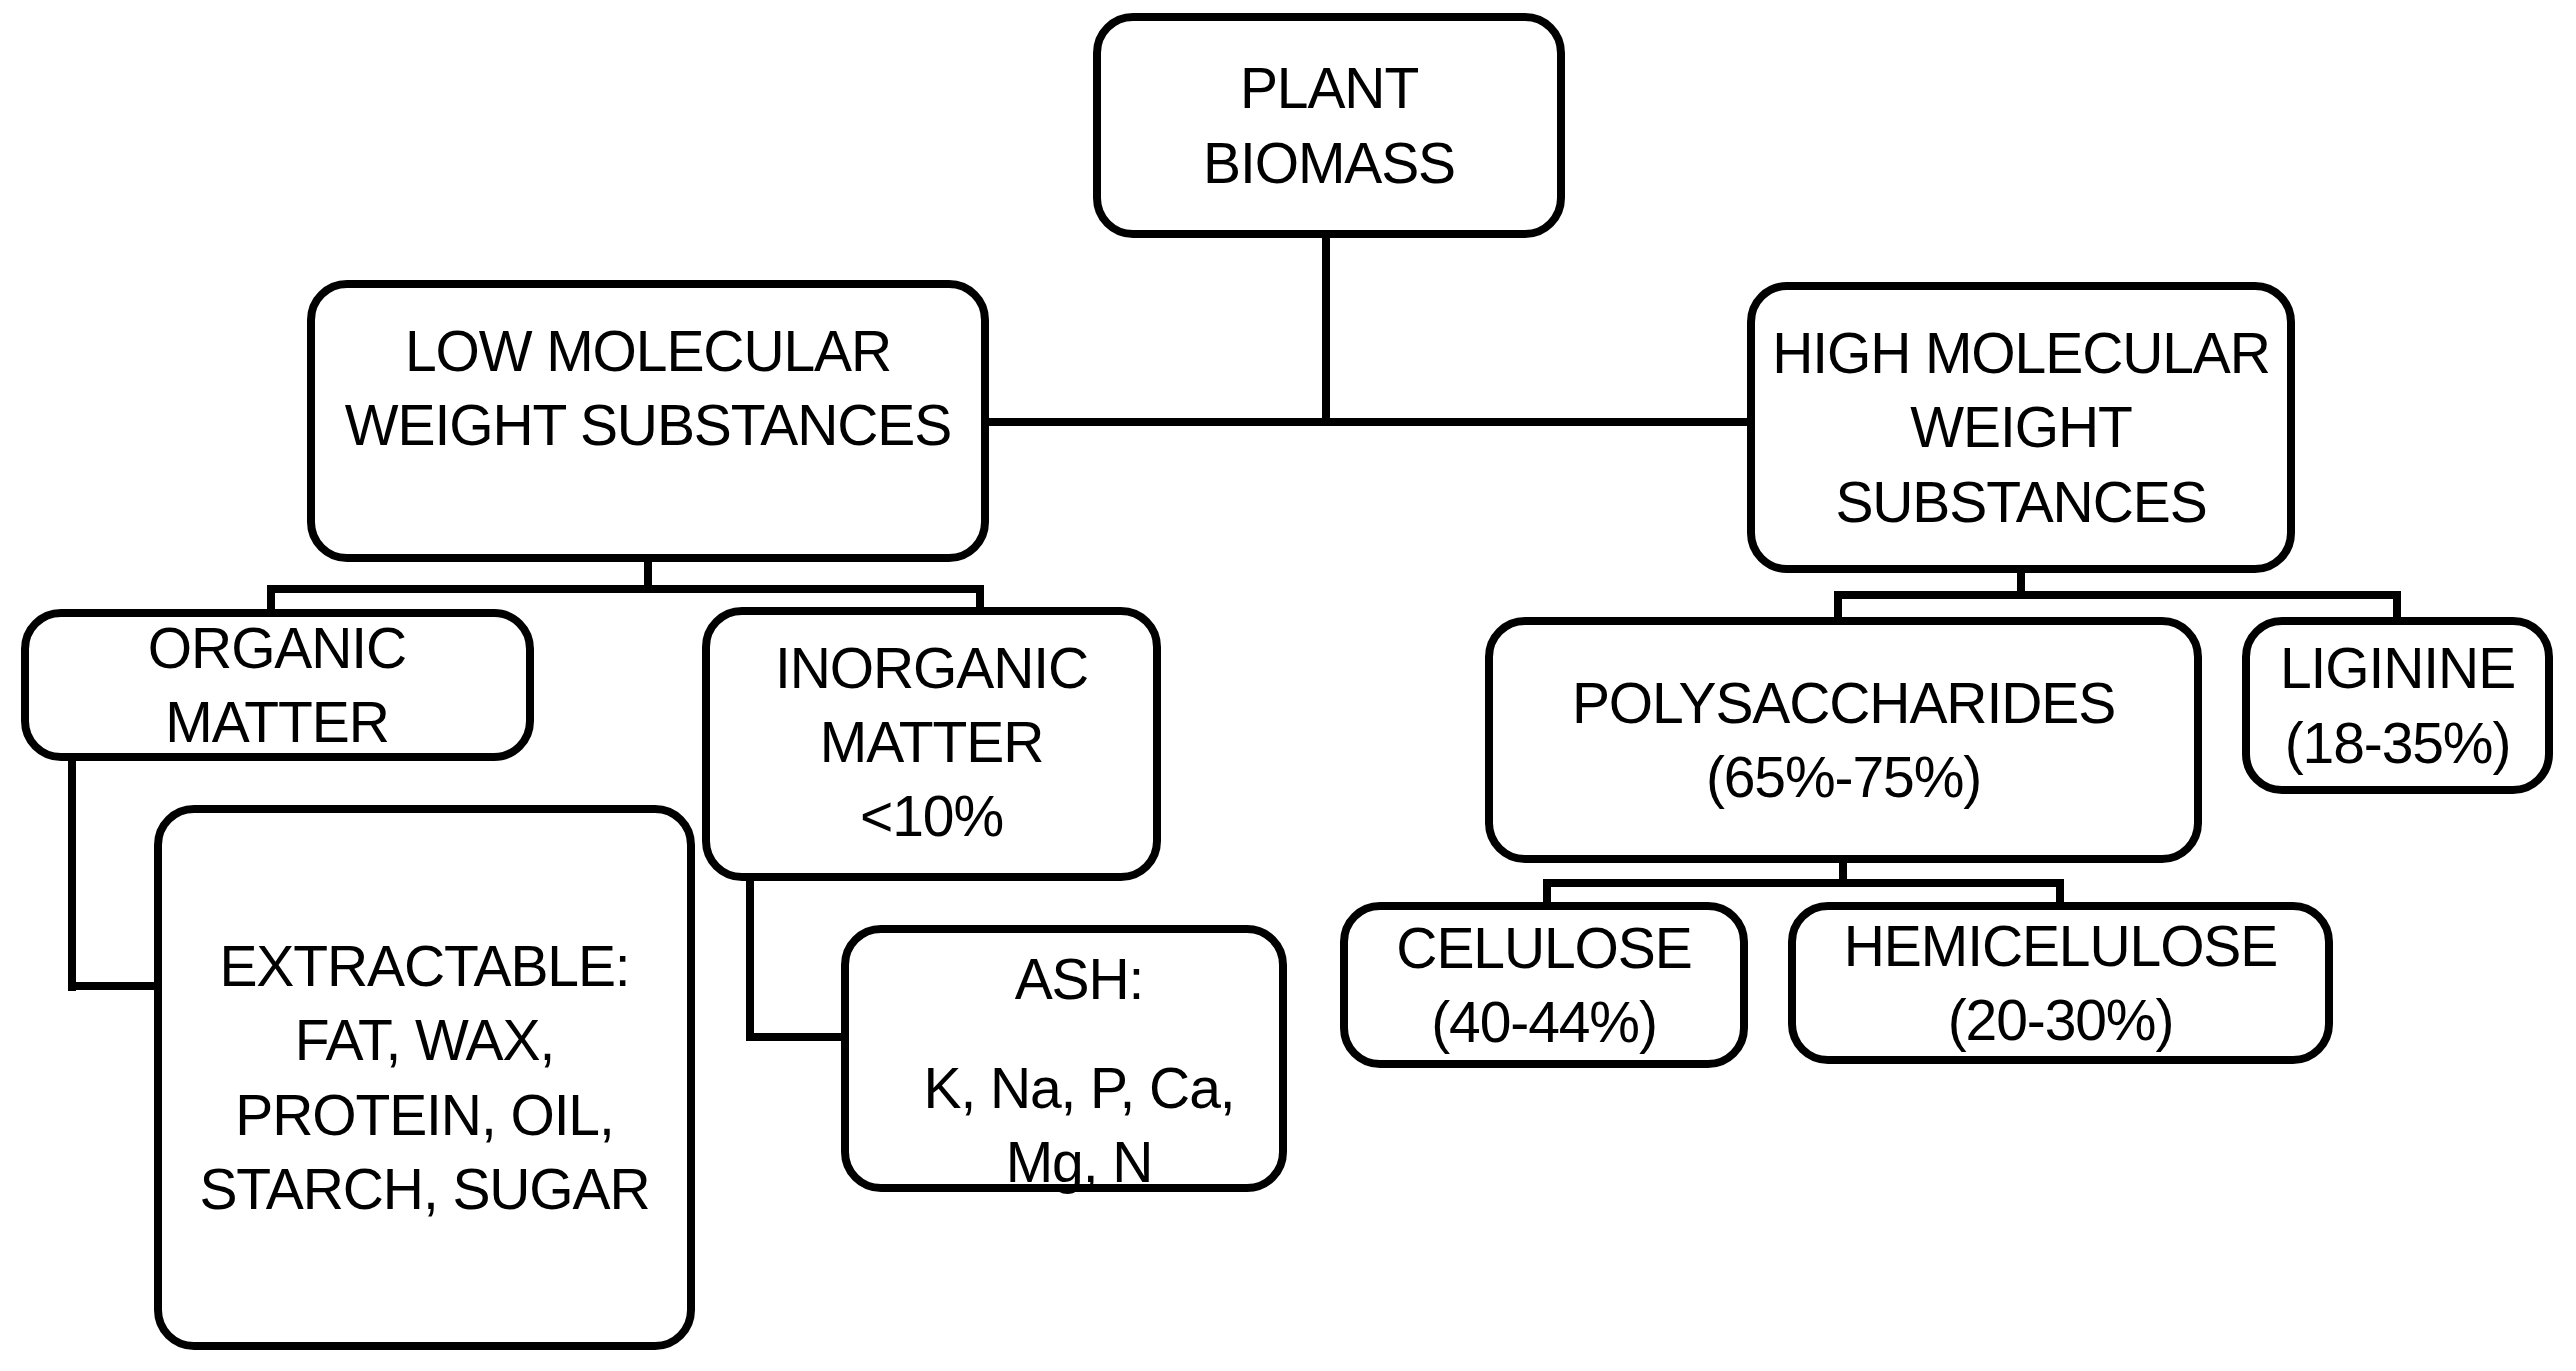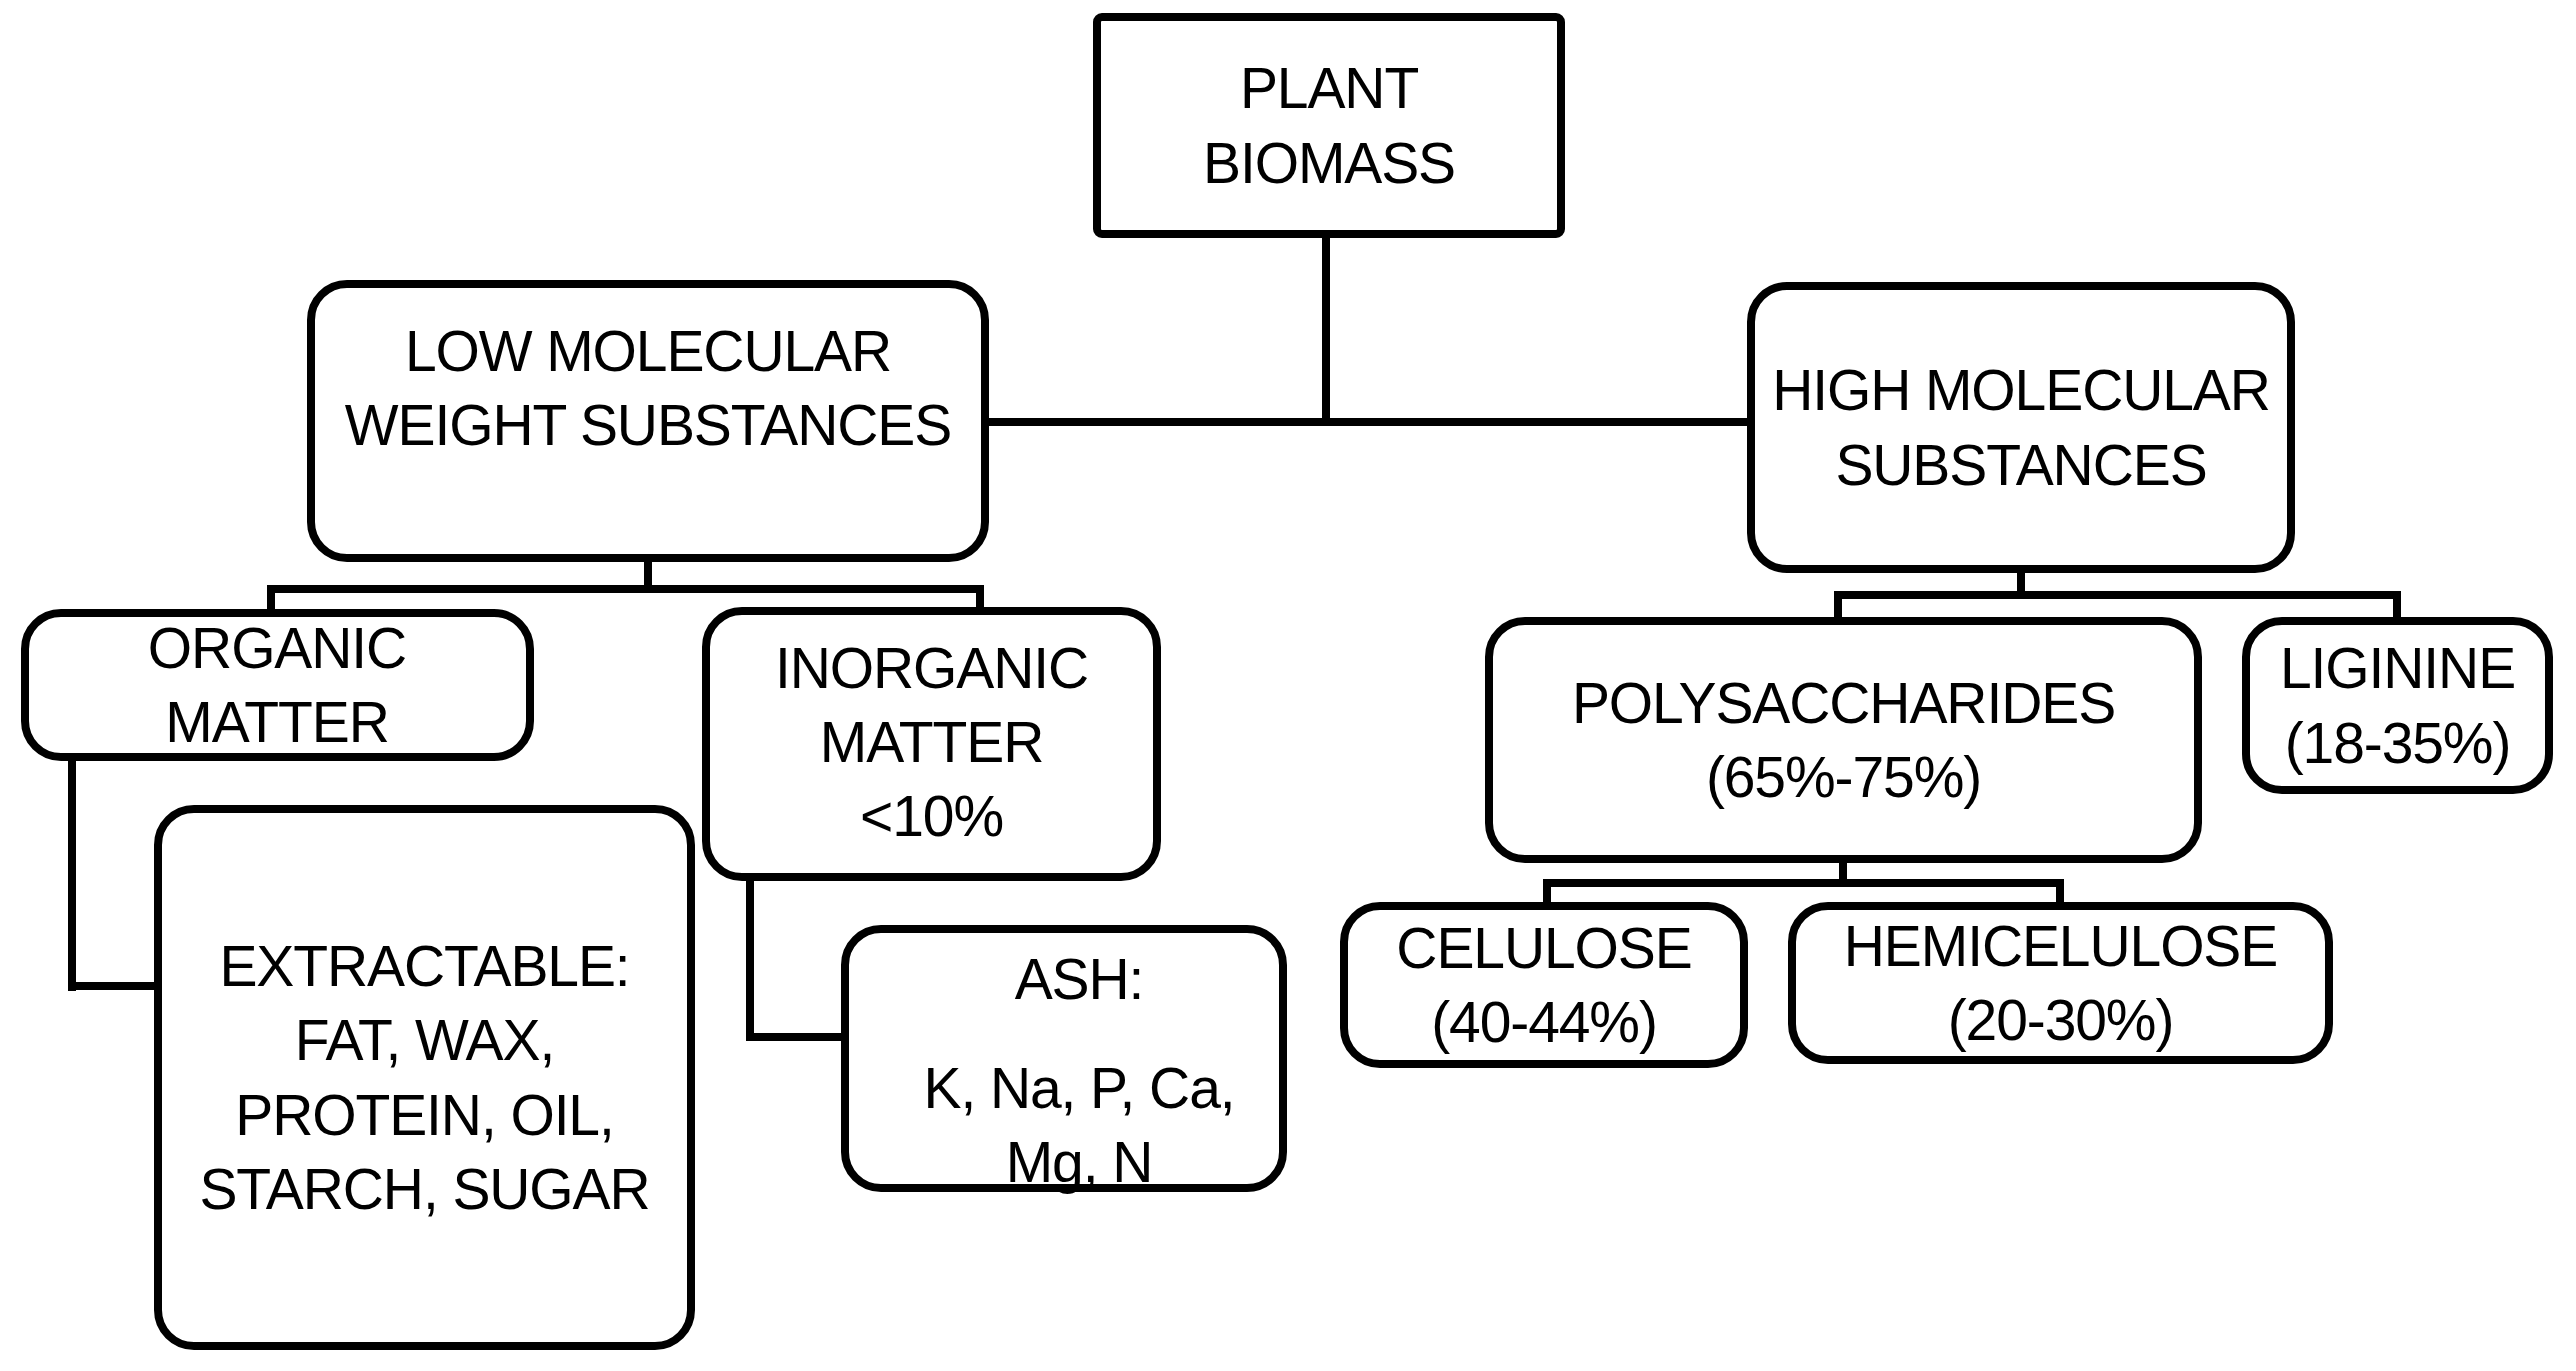--- a/index.html
+++ b/index.html
@@ -24,21 +24,21 @@
     text-align:center;
     font-size:57px;
     line-height:1.3;
     letter-spacing:-1.1px;
     z-index:2;
   }
   .box .line { display:block; white-space:nowrap; }
   .h-line, .v-line { position:absolute; background:#000; z-index:1; }
 
   
-  .n-plant        { left:1093px; top:13px;   width:472px; height:225px;border-radius:9px; }
+  .n-plant        { left:1093px; top:13px;   width:472px; height:225px; }
   .n-low          { left:307px;  top:280px;  width:682px; height:282px; padding-bottom:66px; }
   .n-high         { left:1747px; top:282px;  width:548px; height:291px; }
   .n-organic      { left:20.5px;   top:609px;  width:513px; height:152px; }
   .n-inorganic    { left:702px;  top:607px;  width:459px; height:274px; justify-content:space-between; padding:16px 0 22px 0; }
   .n-extractable  { left:154px;  top:805px; width:541px; height:545px; }
   .n-ash          { left:841px; top:925px; width:446px; height:267px; justify-content:flex-start; padding-top:8.8px;padding-left:30px; }
   .n-poly         { left:1485px; top:617px;  width:717px; height:246px; }
   .n-liginine     { left:2242px; top:617px;  width:311px; height:177px; }
   .n-celulose     { left:1340px; top:902px; width:408px; height:166px; }
   .n-hemicelulose { left:1788px; top:902px; width:545px; height:162px; }
@@ -79,20 +79,21 @@
     <span class="line">BIOMASS</span>
   </div>
 
   <div class="box n-low">
     <span class="line">LOW MOLECULAR</span>
     <span class="line">WEIGHT SUBSTANCES</span>
   </div>
 
   <div class="box n-high">
     <span class="line">HIGH MOLECULAR</span>
+    <span class="line">WEIGHT</span>
     <span class="line">SUBSTANCES</span>
   </div>
 
   <div class="box n-organic">
     <span class="line">ORGANIC</span>
     <span class="line">MATTER</span>
   </div>
 
   <div class="box n-inorganic">
     <div>

